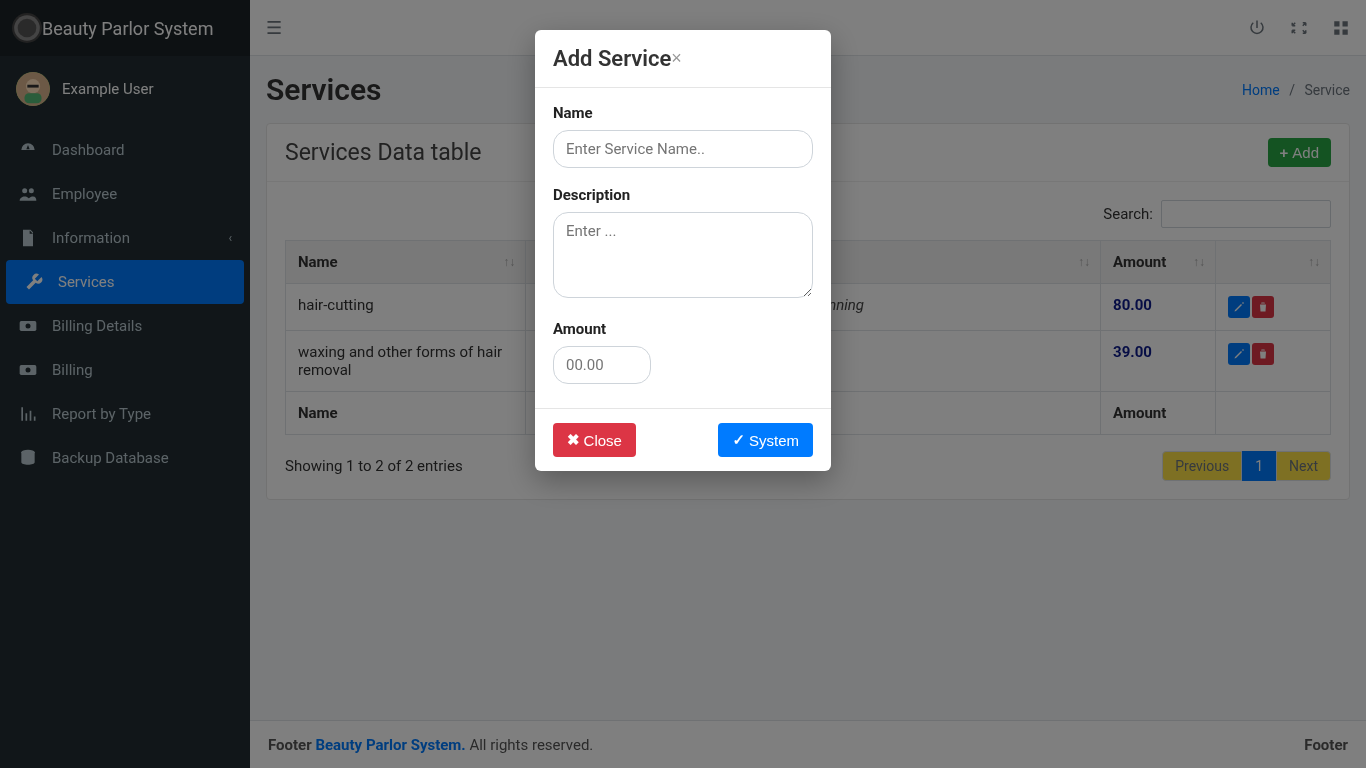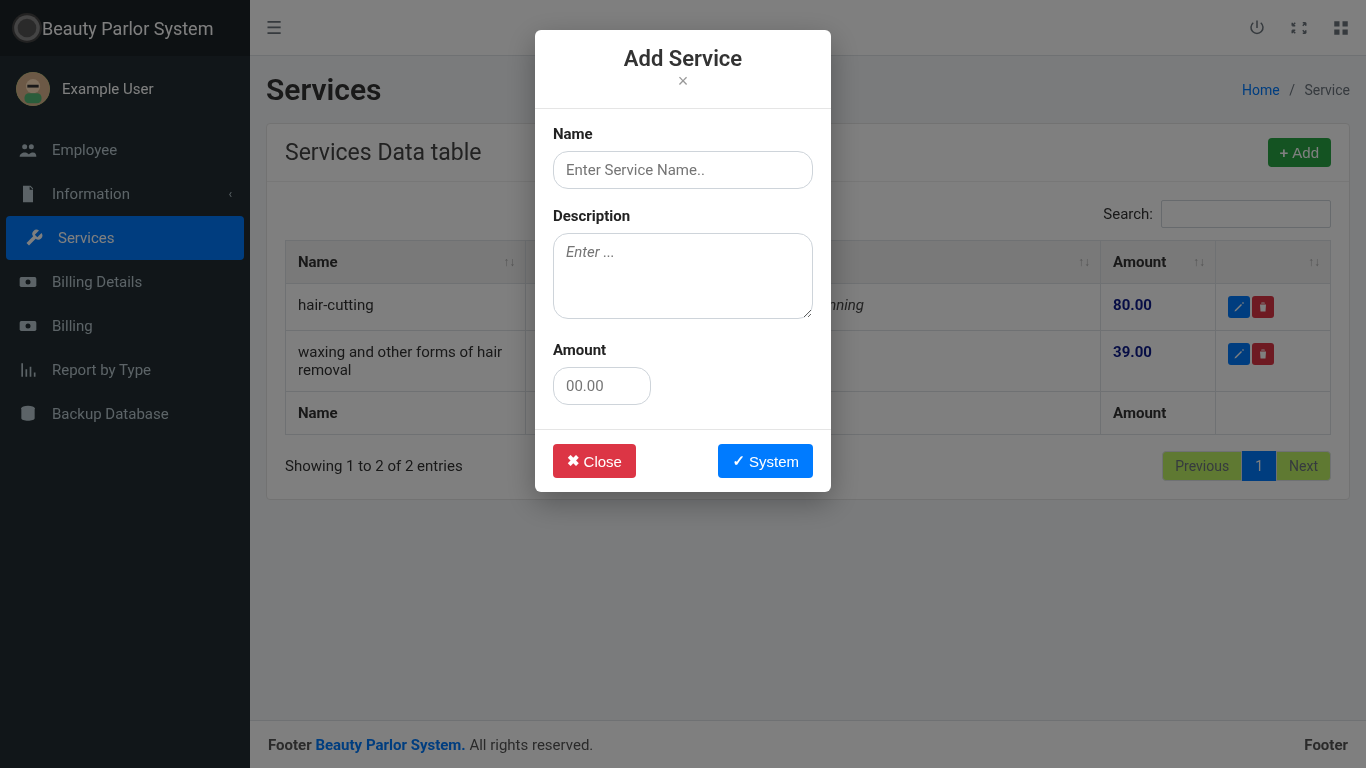--- a/index.html
+++ b/index.html
@@ -57,41 +57,41 @@
 .col-desc { width:55%; font-style:italic; color:#444; }
 .col-amt { width:11%; font-weight:700; color:#0d1b8a; }
 .col-act { width:11%; white-space:nowrap; }
 .act-btn { display:inline-flex; width:22px; height:22px; border-radius:3px; align-items:center; justify-content:center; color:#fff; margin-right:2px; }
 .act-edit { background:#007bff; }
 .act-del  { background:#dc3545; }
 
 .table-footer { display:flex; justify-content:space-between; align-items:center; margin-top:16px; }
 .table-footer .info { font-size:15px; color:#333; }
 .pagination { display:flex; }
-.pagination .pg { border:1px solid #dee2e6; padding:6px 12px; font-size:14px; color:#6c757d; background:#bef264; cursor:pointer; }
+.pagination .pg { border:1px solid #dee2e6; padding:6px 12px; font-size:14px; color:#6c757d; background:#fde047; cursor:pointer; }
 .pagination .pg.active { background:#007bff; color:#fff; border-color:#007bff; }
 .pagination .pg:first-child { border-radius:4px 0 0 4px; }
 .pagination .pg:last-child  { border-radius:0 4px 4px 0; }
 
 
 .footer { position:fixed; left:250px; right:0; bottom:0; height:48px; background:#fff; border-top:1px solid #dee2e6; display:flex; justify-content:space-between; align-items:center; padding:0 18px; font-size:15px; color:#555; }
 .footer .brandlink { color:#007bff; font-weight:700; }
 
 
 .overlay { position:fixed; inset:0; background:rgba(0,0,0,0.5); }
 .modal { position:fixed; left:50%; top:30px; transform:translateX(-50%); width:296px; background:#fff; border-radius:6px; box-shadow:0 10px 30px rgba(0,0,0,.3); }
-.modal-head { padding:16px 18px; border-bottom:1px solid #e5e5e5; display:flex; align-items:center;flex-direction:column; }
+.modal-head { padding:16px 18px; border-bottom:1px solid #e5e5e5; display:flex; align-items:center; }
 .modal-head h3 { font-size:22px; font-weight:600; color:#333; }
 .modal-head .close { color:#999; font-size:18px; cursor:pointer; background:none; border:none; }
 .modal-body { padding:16px 18px 20px; }
 .form-group { margin-bottom:18px; }
 .form-group label { display:block; font-weight:700; font-size:15px; margin-bottom:8px; color:#222; }
 .form-control { width:100%; border:1px solid #ced4da; border-radius:15px; padding:9px 12px; font-size:15px; color:#495057; font-family:inherit; }
 .form-control.short { width:98px; }
-textarea.form-control { height:86px; resize:vertical;font-style:italic; }
+textarea.form-control { height:86px; resize:vertical; }
 .modal-foot { border-top:1px solid #e5e5e5; padding:14px 18px; display:flex; justify-content:space-between; }
 .modal-foot .btn { padding:8px 14px; font-size:15px; }
 
 svg { fill: currentColor; }
 </style>
 </head>
 <body>
 
 <div class="sidebar">
   <div class="brand">
@@ -108,20 +108,30 @@
       <svg viewBox="0 0 24 24">
           <circle cx="12" cy="12" r="12" fill="#d9b38c"></circle>
           <circle cx="12" cy="10" r="5" fill="#ffe0bd"></circle>
           <rect x="6" y="15" width="12" height="7" rx="3" fill="#5b7"></rect>
           <rect x="8" y="9" width="8" height="2" fill="#333"></rect>
         </svg>
     </span>
     <span class="uname">Example User</span>
   </div>
   <ul class="nav">
+    <li>
+        <span class="left">
+          <span class="icon">
+            <svg viewBox="0 0 24 24">
+              <path d="M12 4a8 8 0 00-8 8h16a8 8 0 00-8-8zm0 2l2 5h-4l2-5z"></path>
+            </svg>
+          </span>
+          <span>Dashboard</span>
+        </span>
+      </li>
     <li>
         <span class="left">
           <span class="icon">
             <svg viewBox="0 0 24 24">
               <circle cx="8" cy="8" r="3"></circle>
               <circle cx="16" cy="8" r="3"></circle>
               <path d="M2 20c0-3 3-5 6-5s6 2 6 5M12 20c0-3 3-5 6-5s4 2 4 5"></path>
             </svg>
           </span>
           <span>Employee</span>

